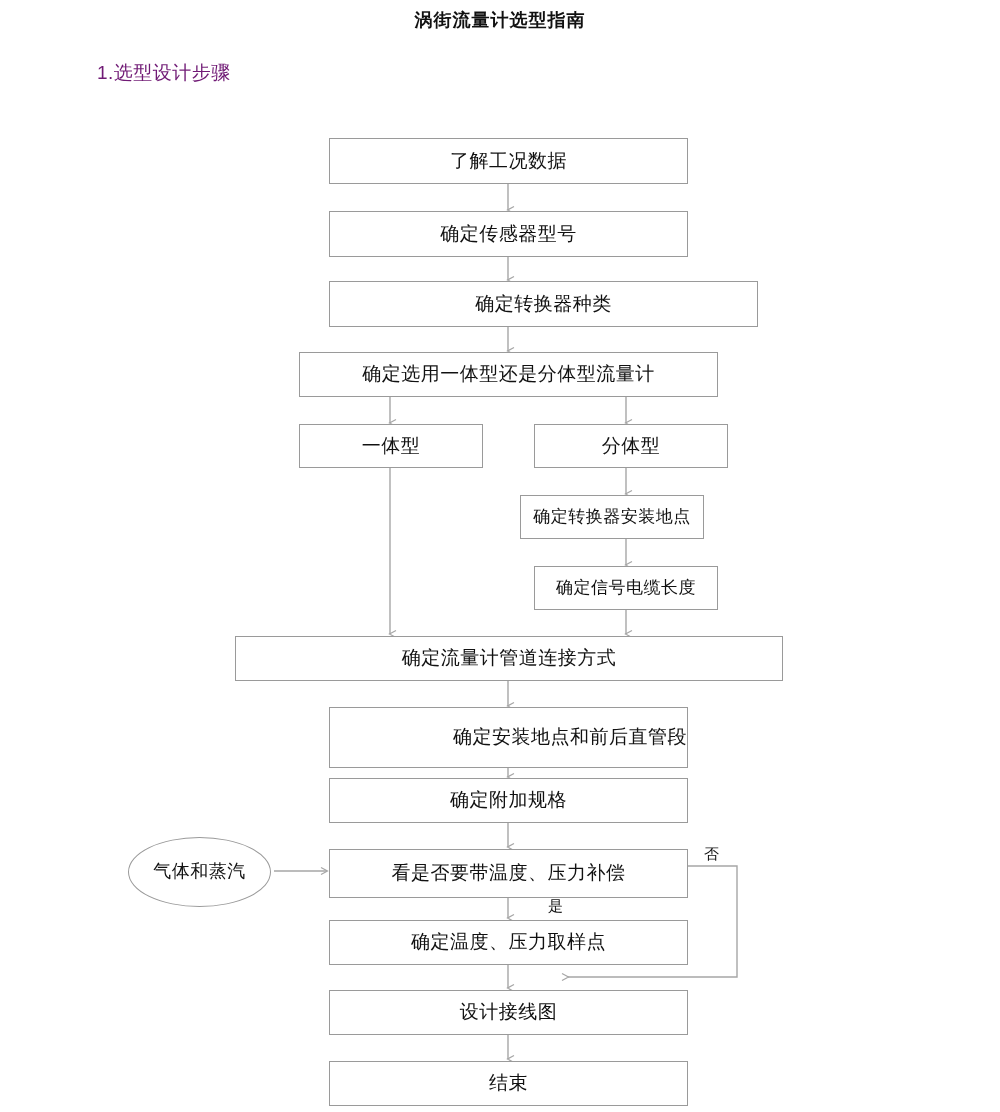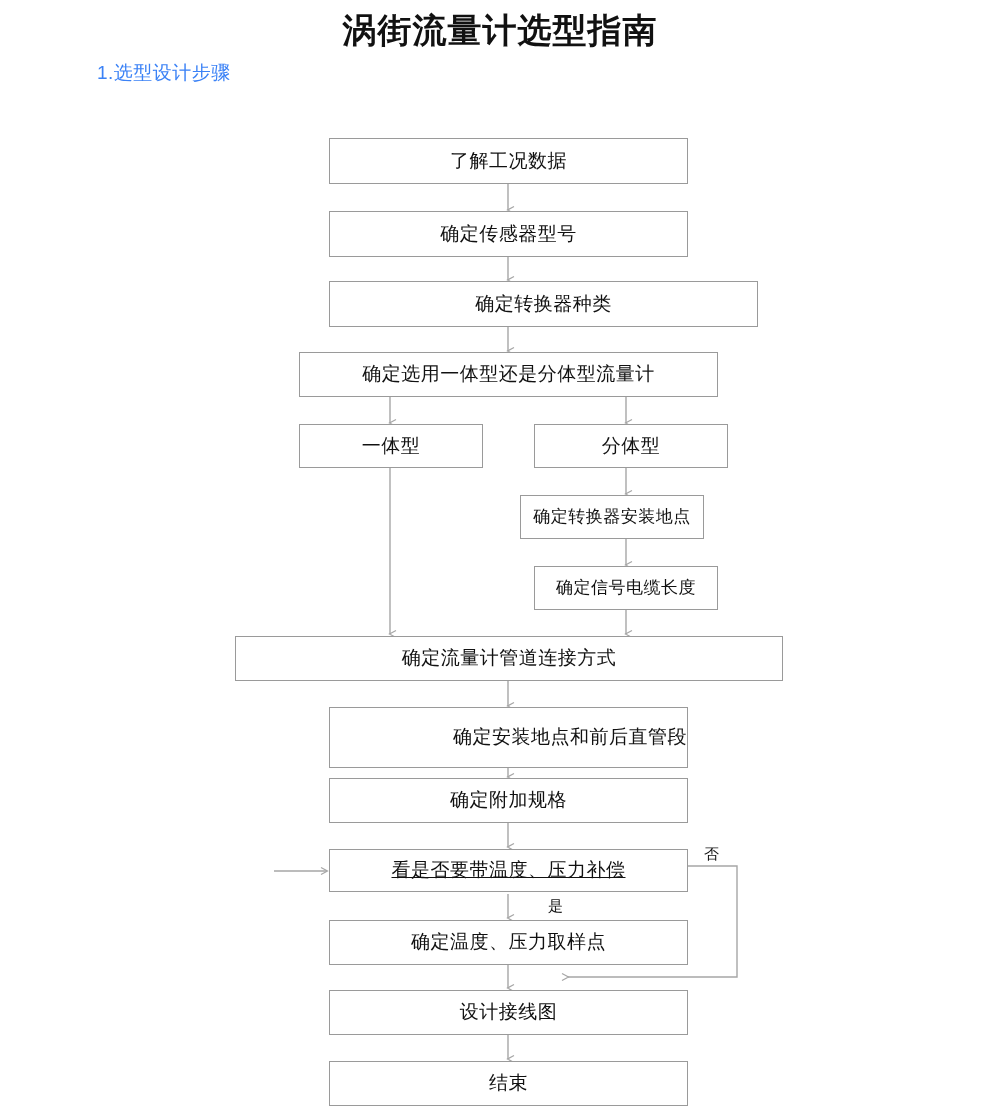--- a/index.html
+++ b/index.html
@@ -14,32 +14,32 @@
     font-family: "Liberation Sans", "DejaVu Sans", sans-serif;
     color: #1a1a1a;
     overflow: hidden;
   }
   #page-title {
     position: absolute;
     left: 0;
     top: 8px;
     width: 1000px;
     text-align: center;
-    font-size: 34px;
+    font-size: 18px;
     font-weight: bold;
     letter-spacing: 1px;
     color: #111111;
   }
   #section-heading {
     position: absolute;
     left: 97px;
     top: 60px;
     font-size: 19px;
     font-weight: normal;
-    color: #3b82f6;
+    color: #701a75;
     letter-spacing: 0.5px;
   }
   .flow {
     position: absolute;
     left: 0;
     top: 0;
     width: 1000px;
     height: 1112px;
   }
   .node {
@@ -174,22 +174,25 @@
   </div>
 
   <div class="node" style="left:329px; top:707px; width:359px; height:61px;justify-content:flex-end;">
     <span>确定安装地点和前后直管段</span>
   </div>
 
   <div class="node" style="left:329px; top:778px; width:359px; height:45px;">
     <span>确定附加规格</span>
   </div>
 
-
-  <div class="node" style="left:329px; top:849px; width:359px; height:43px;text-decoration:underline;">
+  <div class="node ellipse" style="left:128px; top:837px; width:143px; height:70px;">
+    <span>气体和蒸汽</span>
+  </div>
+
+  <div class="node" style="left:329px; top:849px; width:359px; height:49px;">
     <span>看是否要带温度、压力补偿</span>
   </div>
 
   <div class="node" style="left:329px; top:920px; width:359px; height:45px;">
     <span>确定温度、压力取样点</span>
   </div>
 
   <div class="node" style="left:329px; top:990px; width:359px; height:45px;align-items:center;">
     <span>设计接线图</span>
   </div>

